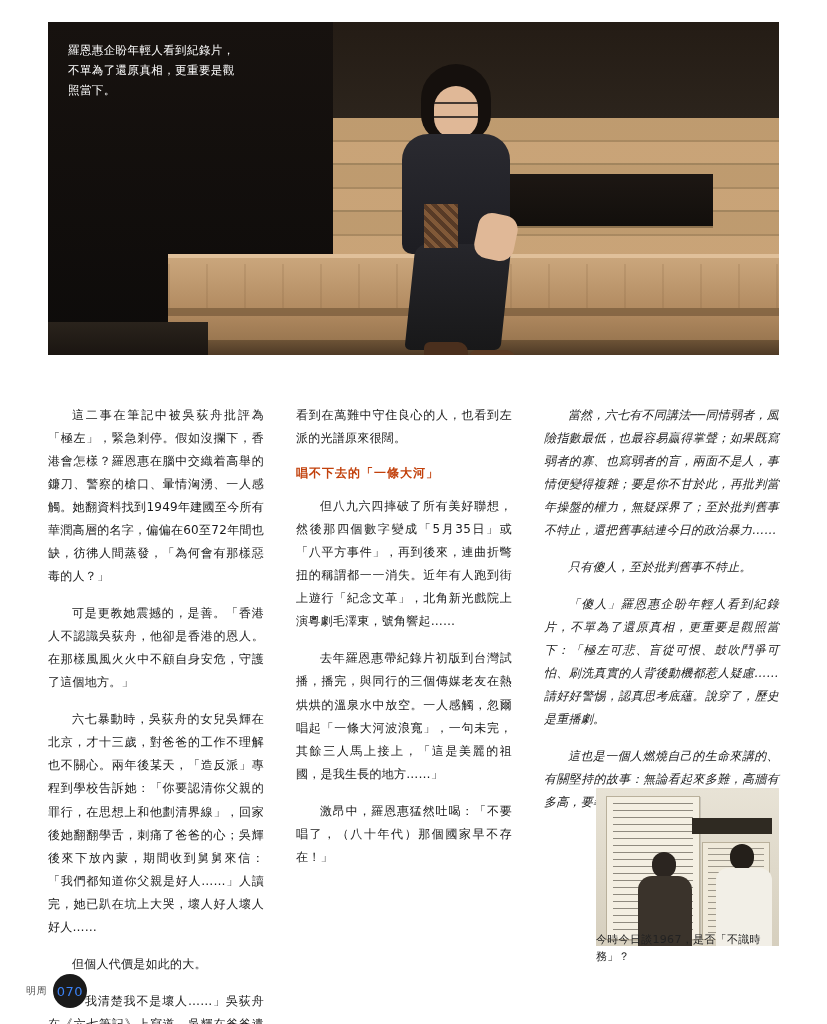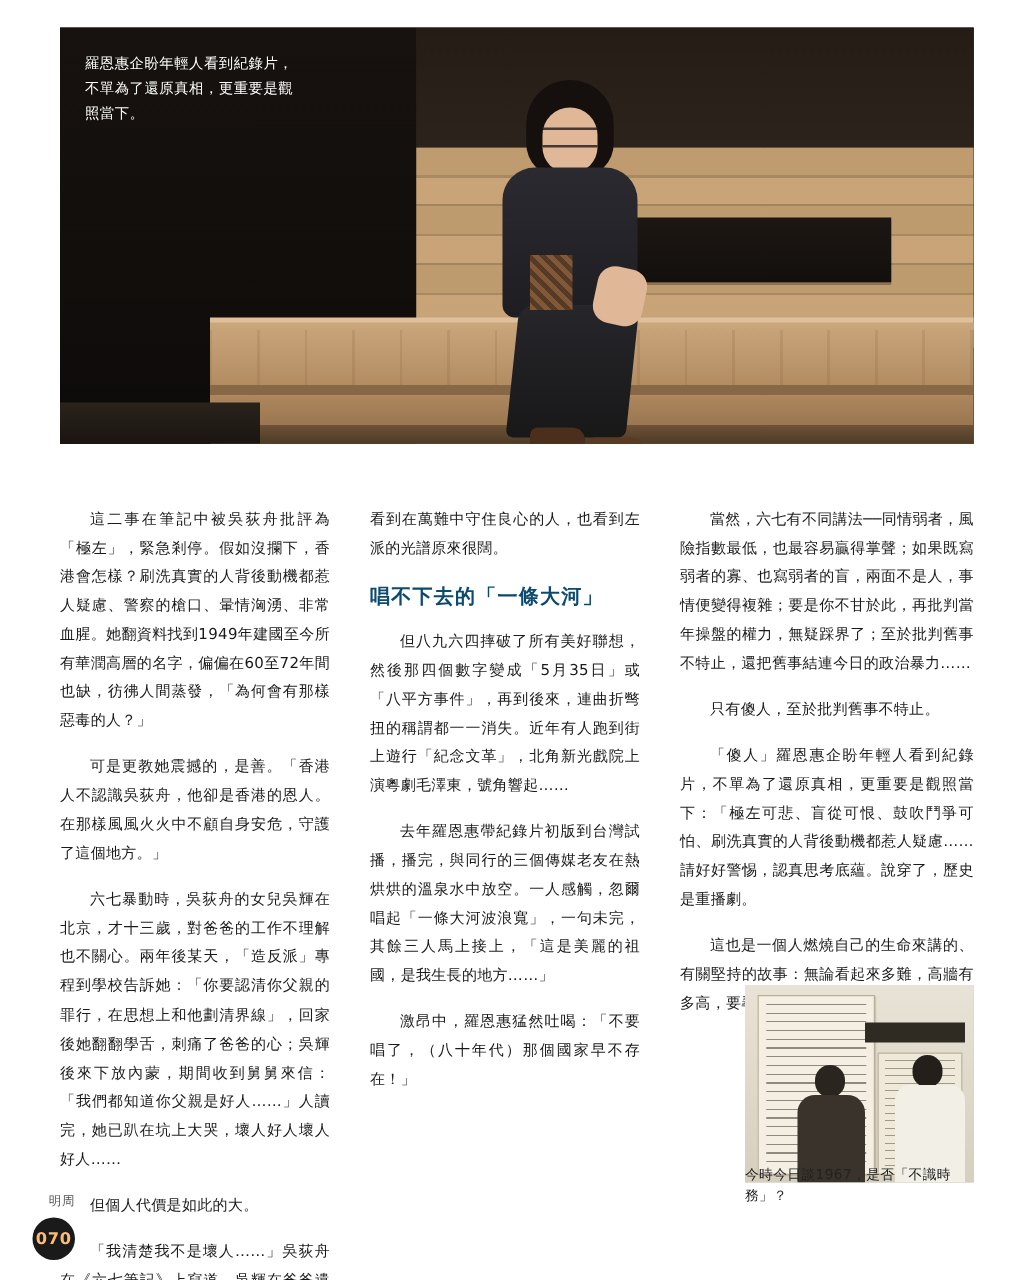--- a/index.html
+++ b/index.html
@@ -191,29 +191,29 @@
     position: absolute;
     top: 0;
     width: 216px;
     font-size: 12px;
     line-height: 1.92;
     letter-spacing: .25px;
     text-align: justify;
   }
   .col-1 { left: 0px; }
   .col-2 { left: 248px; }
-  .col-3 { left: 496px; width: 235px; }
+  .col-3 { left: 496px; width: 235px; font-style: italic; }
   .col p {
     margin: 0 0 14px 0;
     text-indent: 24px;
   }
   .col p.noind { text-indent: 0; }
   .subhead {
-    color: #0c4a6e;
-    font-size: 16px;
+    color: #c2410c;
+    font-size: 12px;
     font-weight: bold;
     letter-spacing: 1px;
     margin: 2px 0 12px 0;
     line-height: 1.6;
   }
   .endmark {
     display: inline-block;
     width: 0; height: 0;
     border-left: 8px solid #c0392b;
     border-top: 4.5px solid transparent;
@@ -286,40 +286,38 @@
     letter-spacing: .3px;
     line-height: 1.5;
   }
 
   
   .footer {
     position: absolute;
     left: 26px;
     bottom: 16px;
     display: flex;
-    align-items: flex-end;
+    align-items: center;
     gap: 6px;
-    flex-direction: column;
   }
   .footer-mag {
     font-size: 10px;
     color: #555;
     letter-spacing: .5px;
   }
   .page-num {
     width: 34px; height: 34px;
     border-radius: 50%;
     background: #1a1a1a;
-    color: #fdba74;
+    color: #3b82f6;
     font-size: 13px;
     display: flex;
     align-items: center;
     justify-content: center;
     letter-spacing: .5px;
-    font-weight: bold;
   }
 </style>
 </head>
 <body>
 
 <div class="hero">
   <div class="hero-bg"></div>
   <div class="wall-dark"></div>
   <div class="wall-dark2"></div>
   <div class="planks"></div>
@@ -342,21 +340,21 @@
     <div class="fig-shoe1"></div>
     <div class="fig-shoe2"></div>
   </div>
 
   <div class="hero-caption">羅恩惠企盼年輕人看到紀錄片，不單為了還原真相，更重要是觀照當下。</div>
 </div>
 
 <div class="cols">
 
   <div class="col col-1">
-    <p>這二事在筆記中被吳荻舟批評為「極左」，緊急剎停。假如沒攔下，香港會怎樣？刷洗真實的人背後動機都惹人疑慮、警察的槍口、暈情洶湧、非常血腥。她翻資料找到1949年建國至今所有華潤高層的名字，偏偏在60至72年間也缺，彷彿人間蒸發，「為何會有那樣惡毒的人？」</p>
+    <p>這二事在筆記中被吳荻舟批評為「極左」，緊急剎停。假如沒攔下，香港會怎樣？羅恩惠在腦中交織着高舉的鐮刀、警察的槍口、暈情洶湧、一人感觸。她翻資料找到1949年建國至今所有華潤高層的名字，偏偏在60至72年間也缺，彷彿人間蒸發，「為何會有那樣惡毒的人？」</p>
     <p>可是更教她震撼的，是善。「香港人不認識吳荻舟，他卻是香港的恩人。在那樣風風火火中不顧自身安危，守護了這個地方。」</p>
     <p>六七暴動時，吳荻舟的女兒吳輝在北京，才十三歲，對爸爸的工作不理解也不關心。兩年後某天，「造反派」專程到學校告訴她：「你要認清你父親的罪行，在思想上和他劃清界線」，回家後她翻翻學舌，刺痛了爸爸的心；吳輝後來下放內蒙，期間收到舅舅來信：「我們都知道你父親是好人……」人讀完，她已趴在坑上大哭，壞人好人壞人好人……</p>
     <p>但個人代價是如此的大。</p>
     <p>「我清楚我不是壞人……」吳荻舟在《六七筆記》上寫道。吳輝在爸爸遺物中發現筆記，那是他過身後六年，「太晚了，心更痛更沉重。」</p>
 
   </div>
 
   <div class="col col-2">
     <p class="noind">看到在萬難中守住良心的人，也看到左派的光譜原來很闊。</p>
     <div class="subhead">唱不下去的「一條大河」</div>

